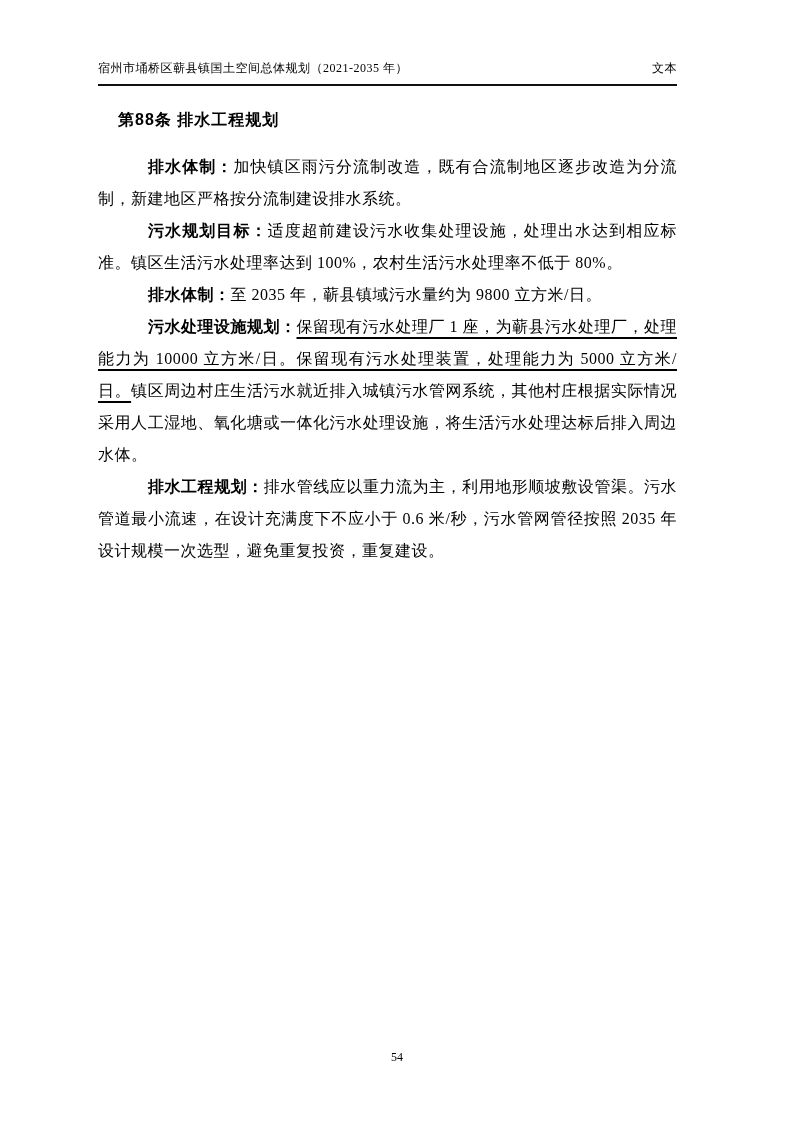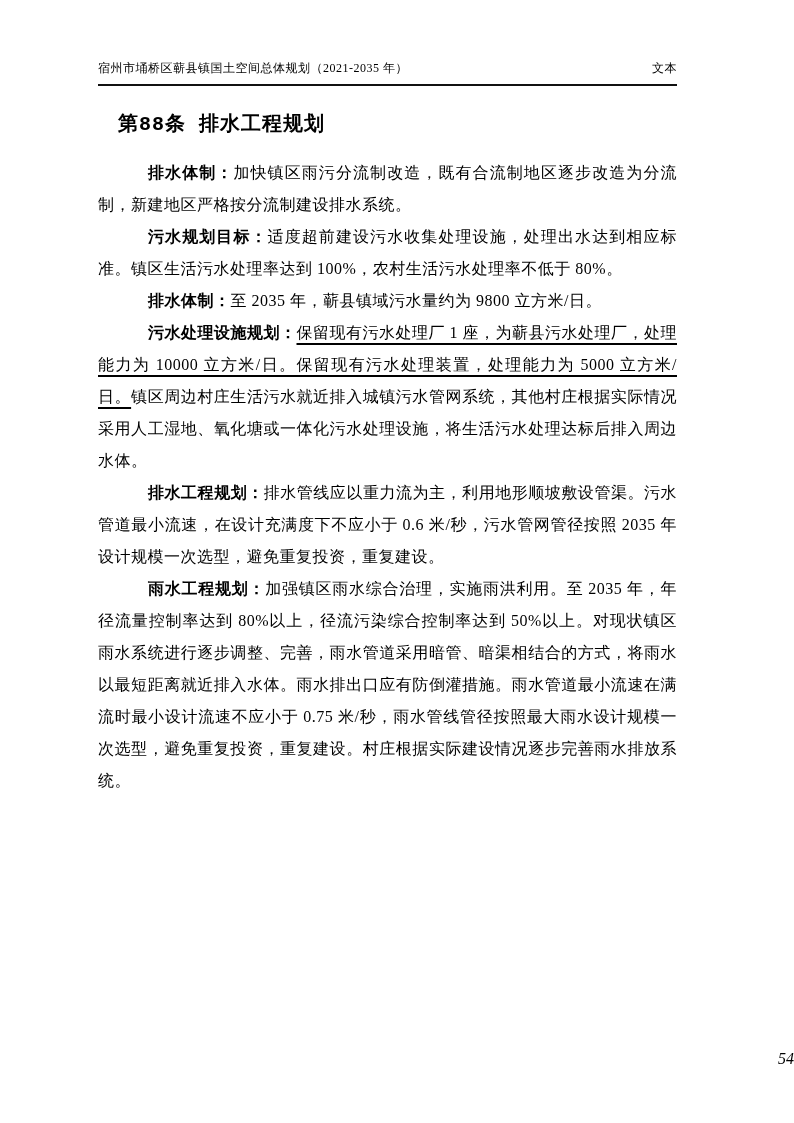--- a/index.html
+++ b/index.html
@@ -29,23 +29,23 @@
     justify-content: space-between;
     align-items: flex-end;
     font-size: 12px;
     letter-spacing: 0.5px;
     padding-bottom: 7px;
     border-bottom: 2px solid #111111;
   }
   .section-title {
     margin: 24px 0 0 0;
     padding-left: 20px;
-    font-size: 20px;
+    font-size: 16px;
     font-weight: 700;
-    font-family: Liberation Mono, monospace;
+    font-family: Liberation Sans, sans-serif;
     letter-spacing: 1px;
   }
   .doc-body {
     margin-top: 20px;
   }
   .para {
     margin: 0;
     font-size: 16px;
     line-height: 32px;
     text-align: justify;
@@ -59,40 +59,38 @@
   .run-underline {
     text-decoration: underline;
     text-decoration-thickness: 1.5px;
     text-underline-offset: 5px;
   }
   .page-footer {
     position: absolute;
     left: 0;
     right: 0;
     top: 1038px;
-    text-align: right;
-    font-size: 16px;
-    font-style: italic;
+    text-align: center;
+    font-size: 12px;
   }
 </style>
 </head>
 <body>
 
 <div class="page">
   <div class="content">
     <header class="page-header">
       <span>宿州市埇桥区蕲县镇国土空间总体规划（2021-2035 年）</span>
       <span>文本</span>
     </header>
     <h1 class="section-title">第88条 排水工程规划</h1>
     <main class="doc-body">
         <p class="para"><span class="run-bold">排水体制：</span><span>加快镇区雨污分流制改造，既有合流制地区逐步改造为分流制，新建地区严格按分流制建设排水系统。</span></p>
         <p class="para"><span class="run-bold">污水规划目标：</span><span>适度超前建设污水收集处理设施，处理出水达到相应标准。镇区生活污水处理率达到 100%，农村生活污水处理率不低于 80%。</span></p>
         <p class="para"><span class="run-bold">排水体制：</span><span>至 2035 年，蕲县镇域污水量约为 9800 立方米/日。</span></p>
         <p class="para"><span class="run-bold">污水处理设施规划：</span><span class="run-underline">保留现有污水处理厂 1 座，为蕲县污水处理厂，处理能力为 10000 立方米/日。保留现有污水处理装置，处理能力为 5000 立方米/日。</span><span>镇区周边村庄生活污水就近排入城镇污水管网系统，其他村庄根据实际情况采用人工湿地、氧化塘或一体化污水处理设施，将生活污水处理达标后排入周边水体。</span></p>
         <p class="para"><span class="run-bold">排水工程规划：</span><span>排水管线应以重力流为主，利用地形顺坡敷设管渠。污水管道最小流速，在设计充满度下不应小于 0.6 米/秒，污水管网管径按照 2035 年设计规模一次选型，避免重复投资，重复建设。</span></p>
-        <p class="para"><span class="run-bold">雨水工程规划：</span><span>加强镇区雨水综合治理，实施雨洪利用。至 2035 年，年径流量控制率达到 80%以上，径流污染综合控制率达到 50%以上。对现状镇区雨水系统进行逐步调整、完善，雨水管道采用暗管、暗渠相结合的方式，将雨水以最短距离就近排入水体。雨水排出口应有防倒灌措施。雨水管道最小流速在满流时最小设计流速不应小于 0.75 米/秒，雨水管线管径按照最大雨水设计规模一次选型，避免重复投资，重复建设。村庄根据实际建设情况逐步完善雨水排放系统。</span></p>
       </main>
   </div>
   <footer class="page-footer">
     <span>54</span>
   </footer>
 </div>
 
 </body></html>

